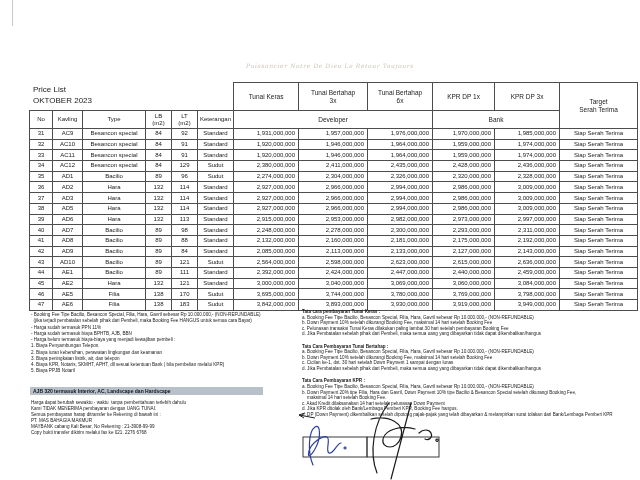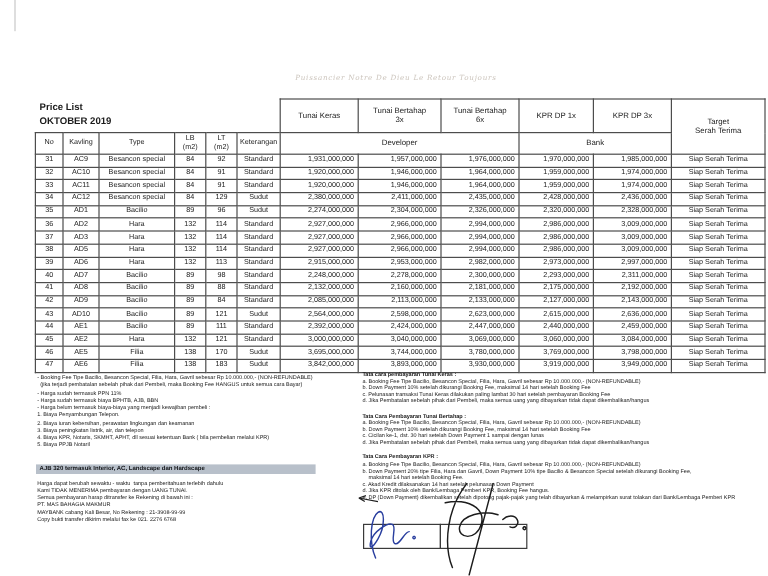--- a/index.html
+++ b/index.html
@@ -1,21 +1,21 @@
 <!DOCTYPE html>
 <html><head>
 <meta charset="utf-8">
 <style>
   html,body{margin:0;padding:0;background:#ffffff;}
   .page{position:relative;width:640px;height:480px;background:#ffffff;overflow:hidden;
         font-family:"Liberation Sans",sans-serif;color:#1b1b1b;}
   .artifact{position:absolute;left:12px;top:0;width:1px;height:26px;background:#c9c9c9;}
   .tagline{position:absolute;left:246px;top:62px;font-family:"DejaVu Serif",serif;
            font-style:italic;font-size:6px;color:#ccc5bd;letter-spacing:.6px;white-space:nowrap;}
-  .title{position:absolute;left:33px;top:84px;font-size:8px;font-weight:bold;line-height:11px;}
+  .title{position:absolute;left:33px;top:84px;font-size:8px;font-weight:normal;line-height:11px;}
   table.price{position:absolute;left:29px;top:82px;width:608px;border-collapse:collapse;
               table-layout:fixed;font-size:6px;}
   table.price th,table.price td{border:1px solid #4d4d4d;padding:0;font-weight:normal;
               overflow:hidden;white-space:nowrap;line-height:1.15;}
   table.price .nb{border:none;}
   tr.hr1{height:28px;} tr.hr2{height:18px;}
   tbody.rows tr{height:10.7px;}
   .ph{font-weight:bold;font-size:6.5px;text-align:center;vertical-align:middle;}
   .lh{font-weight:bold;font-size:6px;text-align:center;vertical-align:middle;}
   .gh{font-weight:bold;font-size:6.5px;text-align:center;vertical-align:middle;}
@@ -36,21 +36,21 @@
 <body>
 
 <div class="page">
 
   <div class="artifact"></div>
 
   <div class="tagline">Puissancier Notre De Dieu Le Retour Toujours</div>
 
   <div class="title">
     <div>Price List</div>
-    <div>OKTOBER 2019</div>
+    <div>OKTOBER 2023</div>
   </div>
 
   <table class="price">
     <colgroup>
       <col style="width:23px">
         <col style="width:30px">
         <col style="width:63px">
       <col style="width:26px">
         <col style="width:26px">
         <col style="width:36px">

